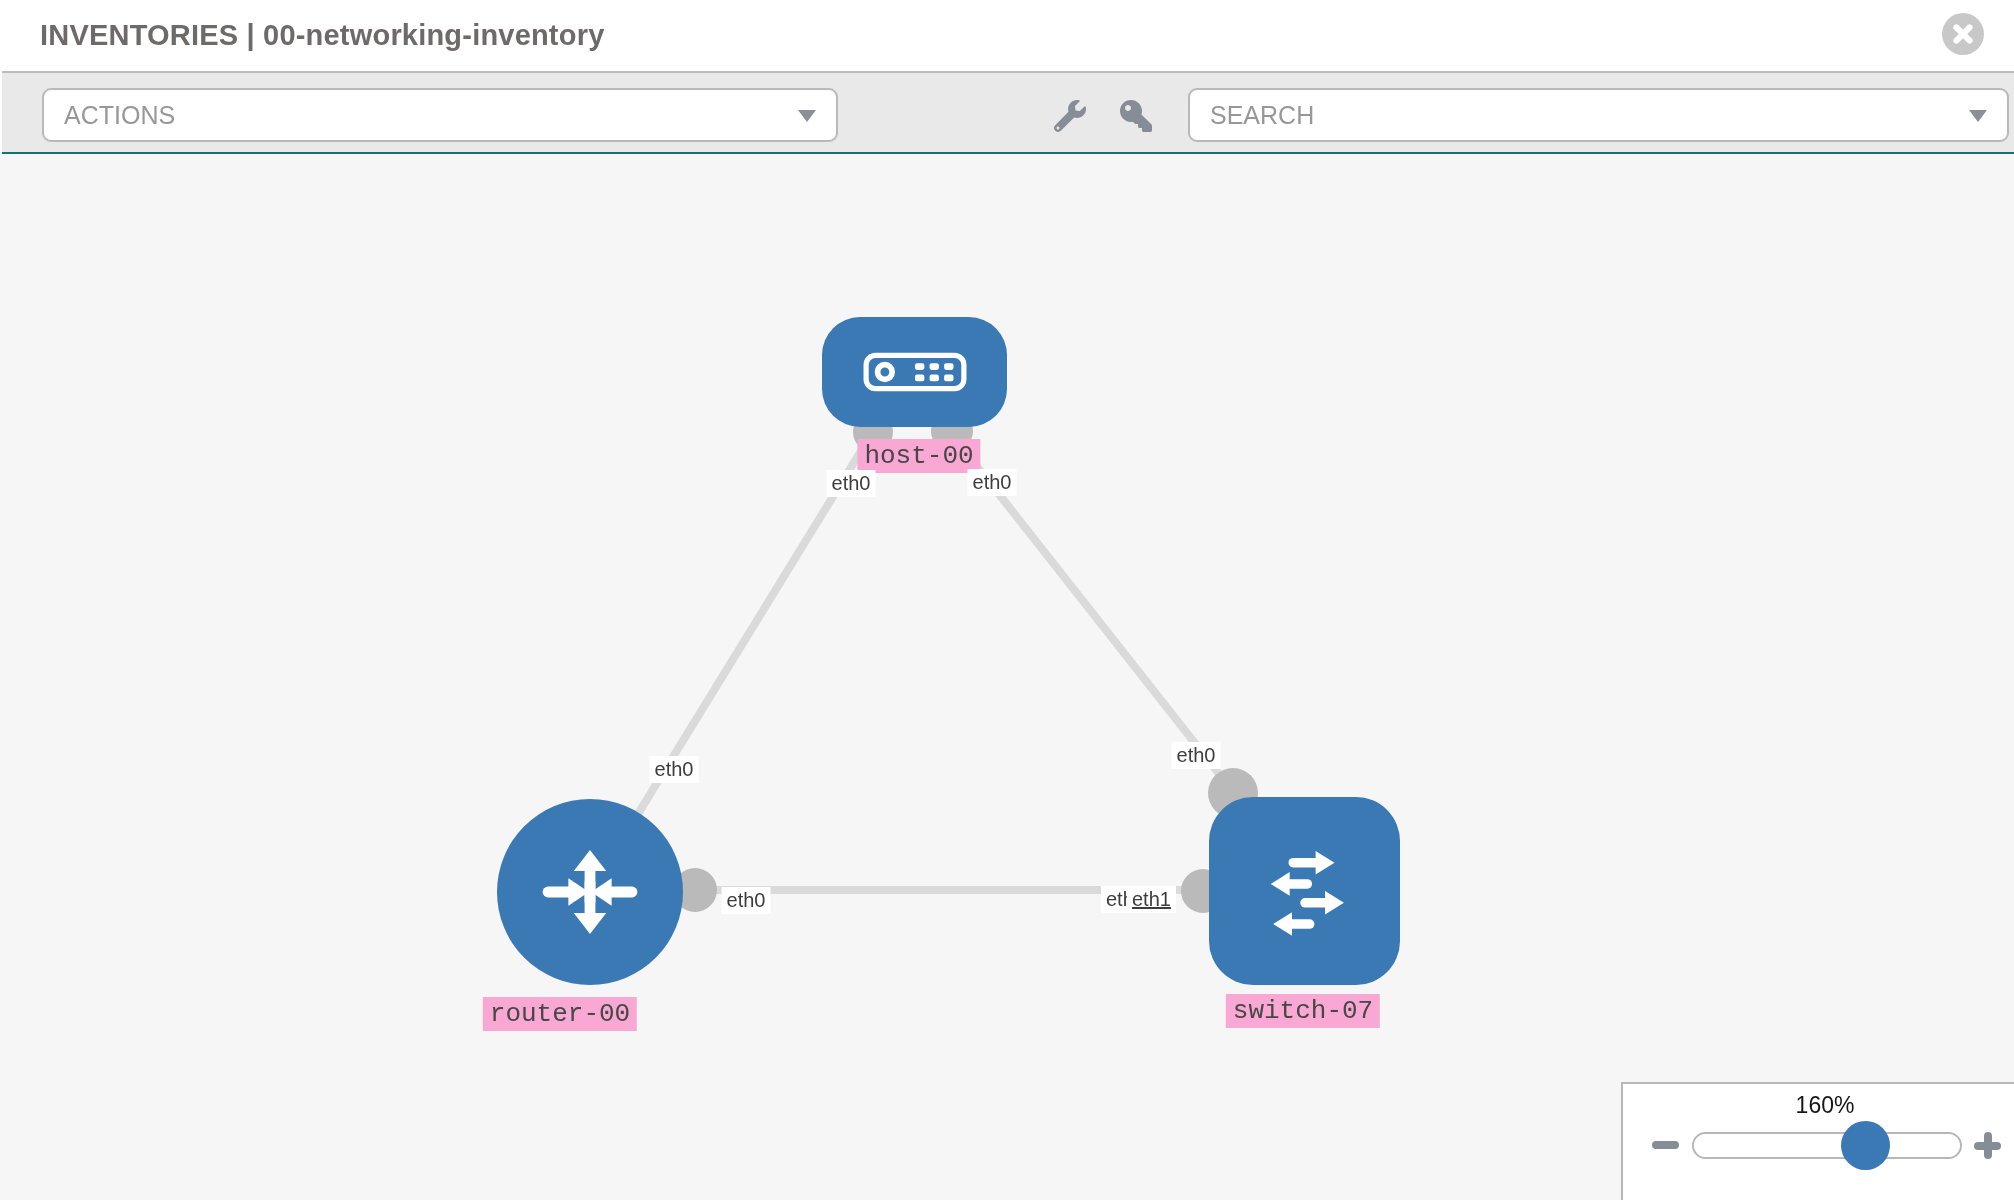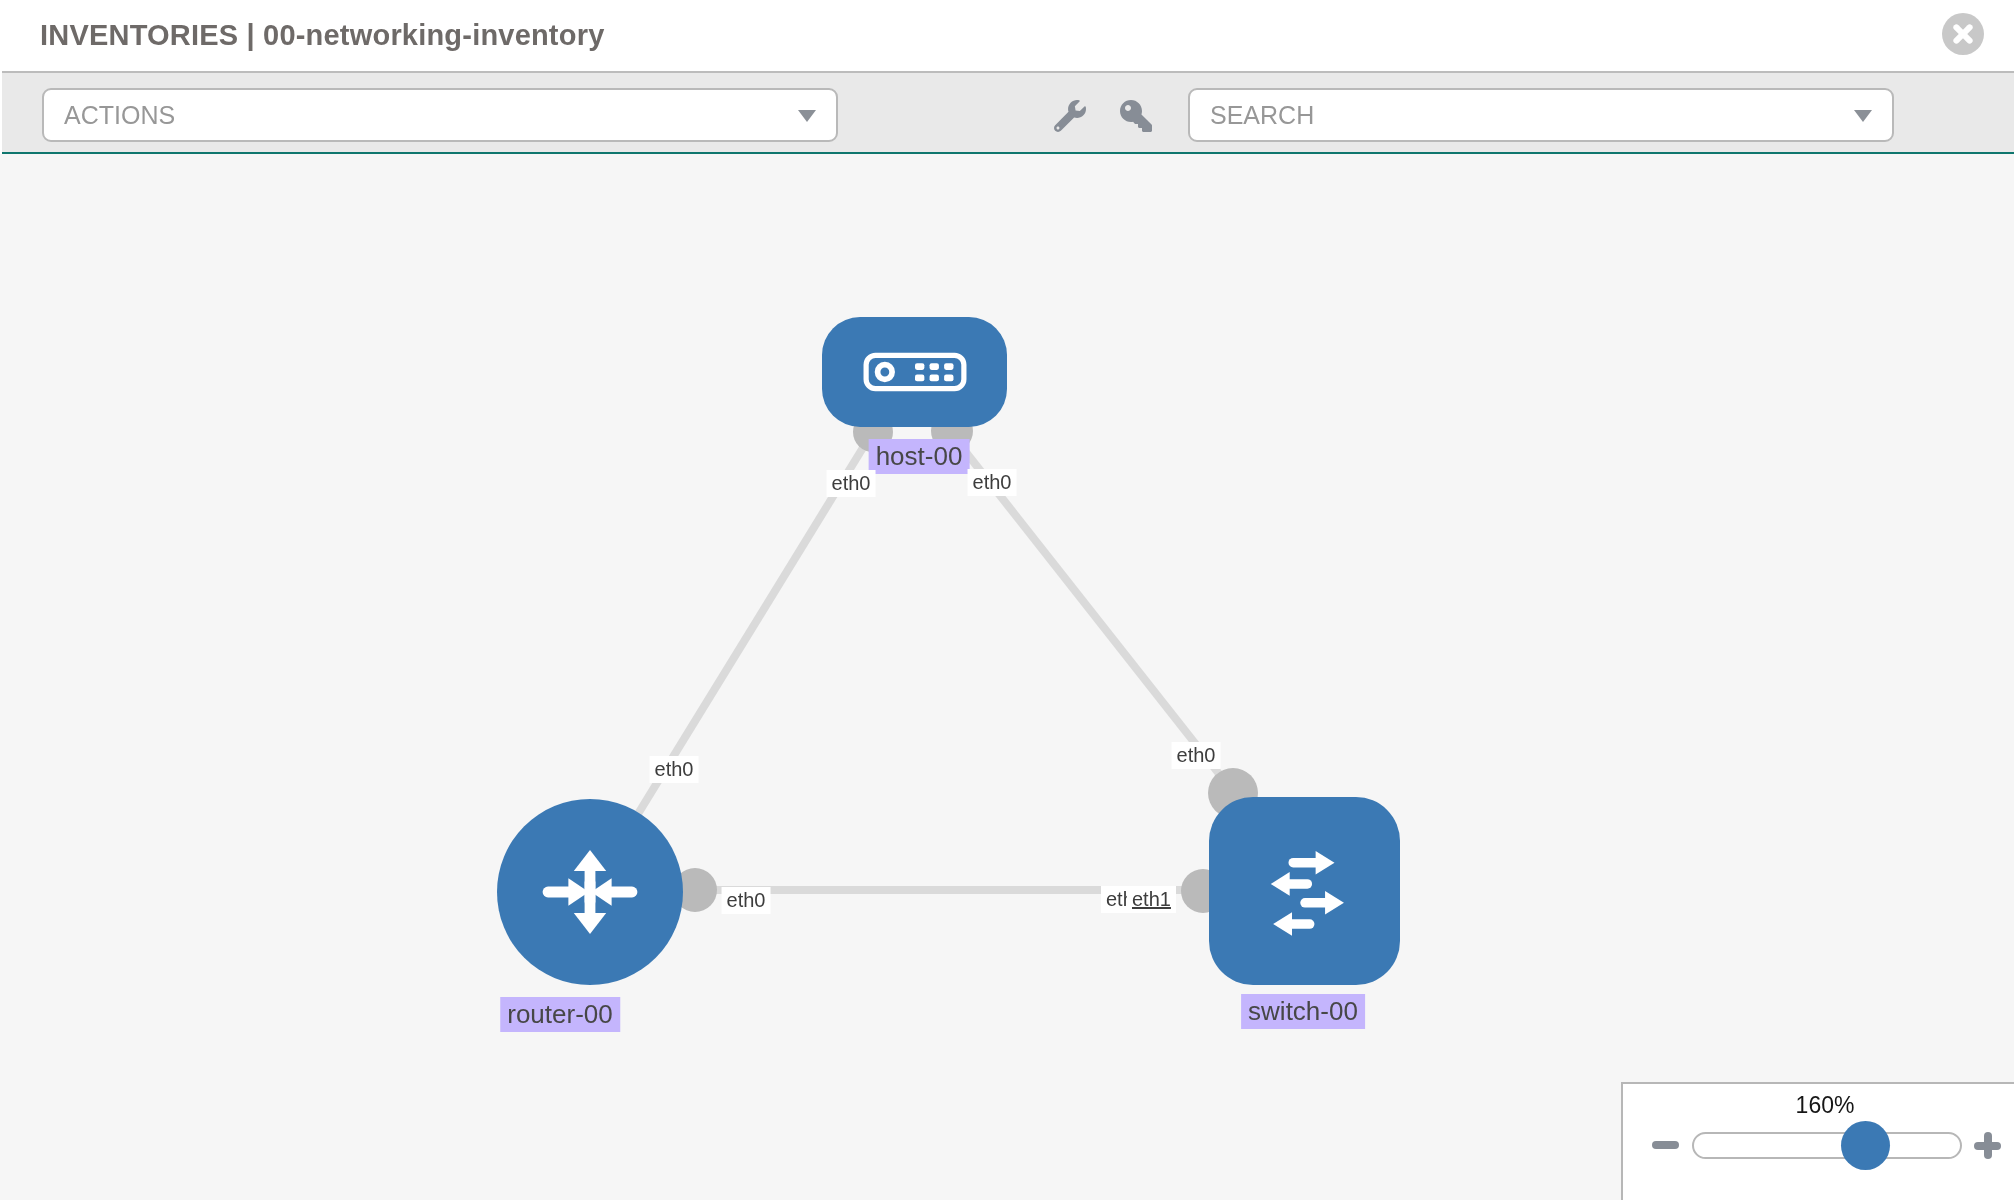--- a/index.html
+++ b/index.html
@@ -27,22 +27,22 @@
 
   
   .canvas { position:absolute; left:0; top:154px; width:2014px; height:1046px; background:#f6f6f6; }
   .links-layer { position:absolute; left:0; top:0; }
 
   .node { position:absolute; background:#3b79b4; display:flex; align-items:center; justify-content:center; cursor:pointer; }
   .node-host   { left:822px; top:163px; width:185px; height:110px; border-radius:38px; }
   .node-router { left:497px; top:645px; width:186px; height:186px; border-radius:50%; }
   .node-switch { left:1209px; top:643px; width:191px; height:188px; border-radius:44px; }
 
-  .node-label { position:absolute; background:#c4b5fd; color:#474747; font-size:26px;
-                padding:2px 7px; white-space:nowrap; transform:translateX(-50%); }
+  .node-label { position:absolute; background:#f9a8d4; color:#474747; font-size:26px;
+                padding:2px 7px; white-space:nowrap; transform:translateX(-50%);font-family:Liberation Mono, monospace; }
   .iface-label { position:absolute; background:#ffffff; color:#3d3d3d; font-size:20px;
                  padding:2px 5px; white-space:nowrap; transform:translateX(-50%);margin-top:16px; }
   .iface-label.anchored { transform:none; }
 
   
   .zoom-panel { position:absolute; left:1621px; top:928px; width:395px; height:120px;
                 background:#ffffff; border:2px solid #b7b7b7; }
   .zoom-level { position:absolute; left:202px; top:8px; transform:translateX(-50%);
                 font-size:23px; color:#161616; }
   .zoom-minus { position:absolute; left:29px; top:57px; width:27px; height:8px;
@@ -79,21 +79,21 @@
   <svg class="tool-icon" style="left:1052px;" viewBox="0 0 512 512">
     <path fill="#878d96" d="M507.73 109.1c-2.24-9.03-13.54-12.09-20.12-5.51l-74.36 74.36-67.88-11.31-11.31-67.88 74.36-74.36c6.62-6.62 3.43-17.9-5.66-20.16-47.38-11.74-99.55.91-136.58 37.93-39.64 39.64-50.55 97.1-34.05 147.2L18.74 402.76c-24.99 24.99-24.99 65.51 0 90.5 24.99 24.99 65.51 24.99 90.5 0l213.21-213.21c50.12 16.71 107.47 5.68 147.37-34.22 37.07-37.07 49.7-89.32 37.91-136.73zM64 472c-13.25 0-24-10.75-24-24 0-13.26 10.75-24 24-24s24 10.74 24 24c0 13.25-10.75 24-24 24z"></path>
   </svg>
 
   <svg class="tool-icon" style="left:1118px;" viewBox="0 0 512 512">
     <g transform="scale(-1,1) translate(-512,0)">
       <path fill="#878d96" d="M512 176.001C512 273.203 433.202 352 336 352c-11.22 0-22.19-1.062-32.827-3.069l-24.012 27.014A23.999 23.999 0 0 1 261.223 384H224v40c0 13.255-10.745 24-24 24h-40v40c0 13.255-10.745 24-24 24H24c-13.255 0-24-10.745-24-24v-78.059c0-6.365 2.529-12.47 7.029-16.971l161.802-161.802C163.108 213.814 160 195.271 160 176 160 78.798 238.797.001 335.999 0 433.488-.001 512 78.511 512 176.001zM336 128c0 26.51 21.49 48 48 48s48-21.49 48-48-21.49-48-48-48-48 21.49-48 48z"></path>
     </g>
   </svg>
 
-  <div class="select-box" style="left:1186px; width:706px;">
+  <div class="select-box" style="left:1186px; width:821px;">
     <span>SEARCH</span>
     <span class="caret"></span>
   </div>
 </div>
 
 <div class="canvas">
 
   <svg class="links-layer" width="2014" height="1046">
     <g transform="translate(0,-154)">
       <line x1="590" y1="892" x2="880" y2="420" stroke="#dadada" stroke-width="8"></line>
@@ -145,21 +145,21 @@
         <line x1="50" y1="60" x2="70" y2="60"></line>
         <polygon points="83,60 67,50 67,70" stroke="none"></polygon>
         <line x1="54" y1="78" x2="36" y2="78"></line>
         <polygon points="23,78 39,68 39,88" stroke="none"></polygon>
       </g>
     </svg>
   </div>
 
   <div class="node-label" style="left:919px; top:285px;">host-00</div>
   <div class="node-label" style="left:560px; top:843px;">router-00</div>
-  <div class="node-label" style="left:1303px; top:840px;">switch-00</div>
+  <div class="node-label" style="left:1303px; top:840px;">switch-07</div>
 
   <div class="iface-label" style="left:851px;  top:300px;">eth0</div>
   <div class="iface-label" style="left:992px;  top:299px;">eth0</div>
   <div class="iface-label" style="left:674px;  top:586px;">eth0</div>
   <div class="iface-label" style="left:1196px; top:572px;">eth0</div>
   <div class="iface-label" style="left:746px;  top:717px;">eth0</div>
   <div class="iface-label anchored" style="left:1101px; top:716px;">eth0</div>
   <div class="iface-label anchored" style="left:1127px; top:716px;text-decoration:underline;">eth1</div>
 
   <div class="zoom-panel">

